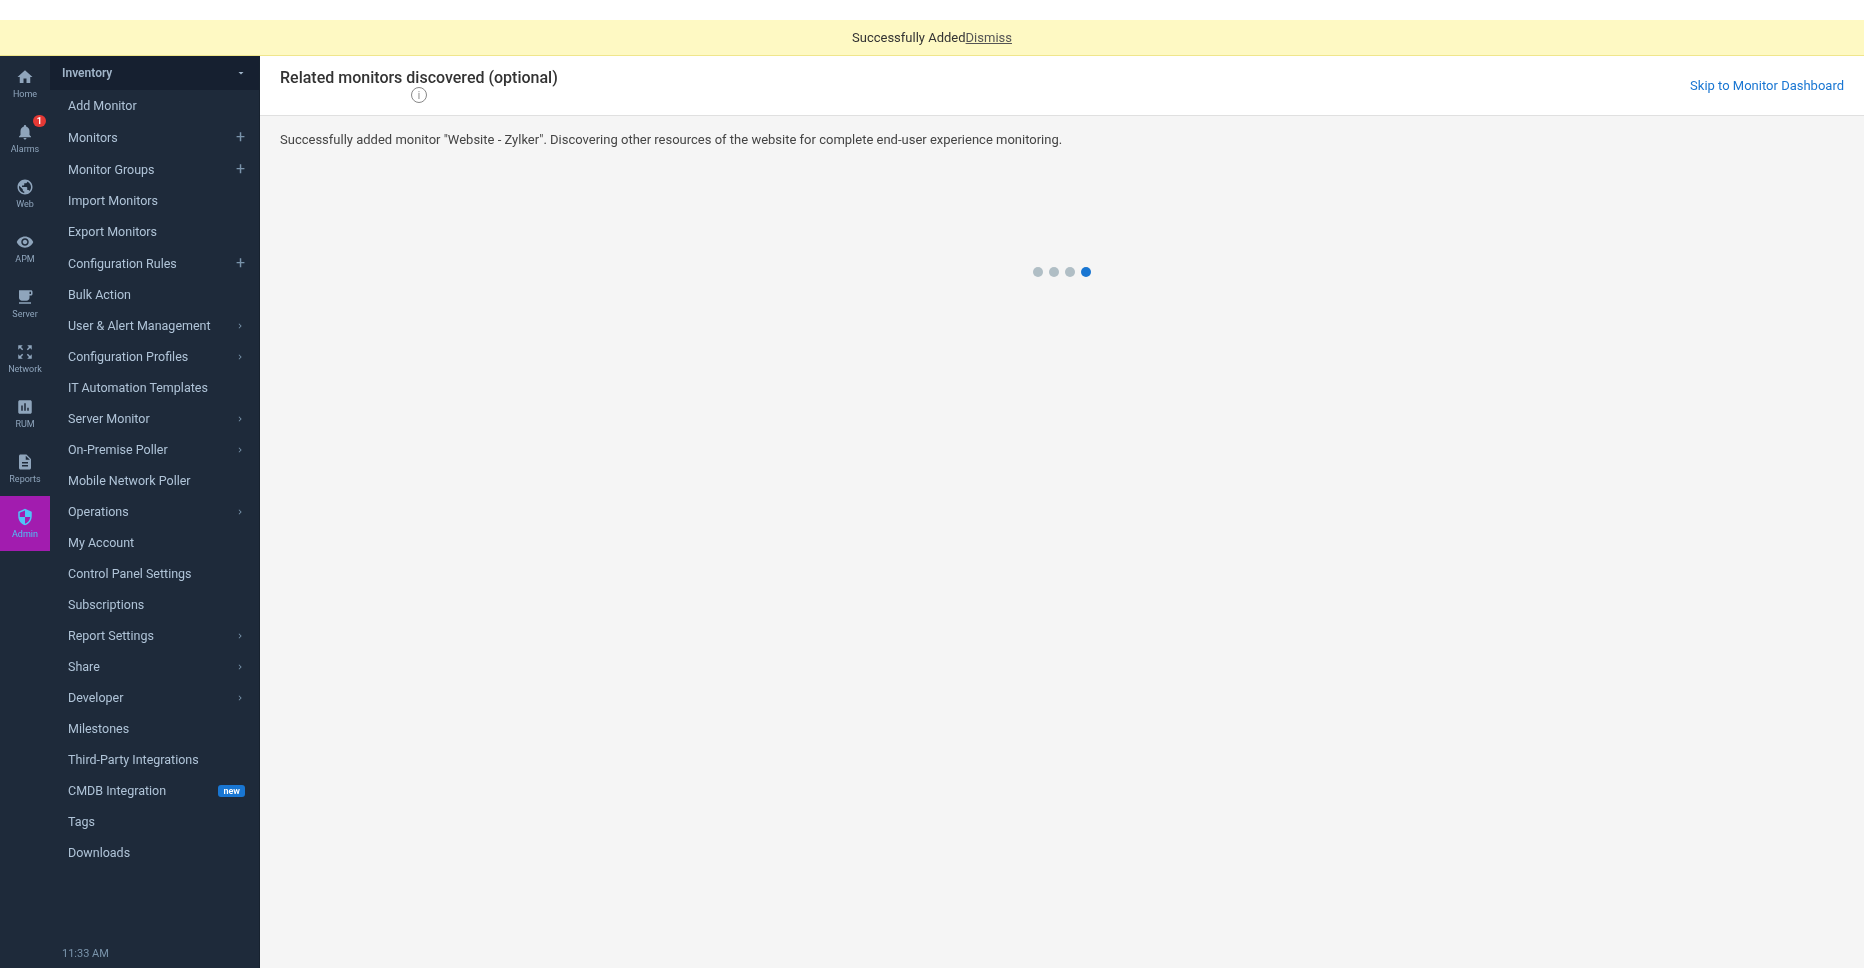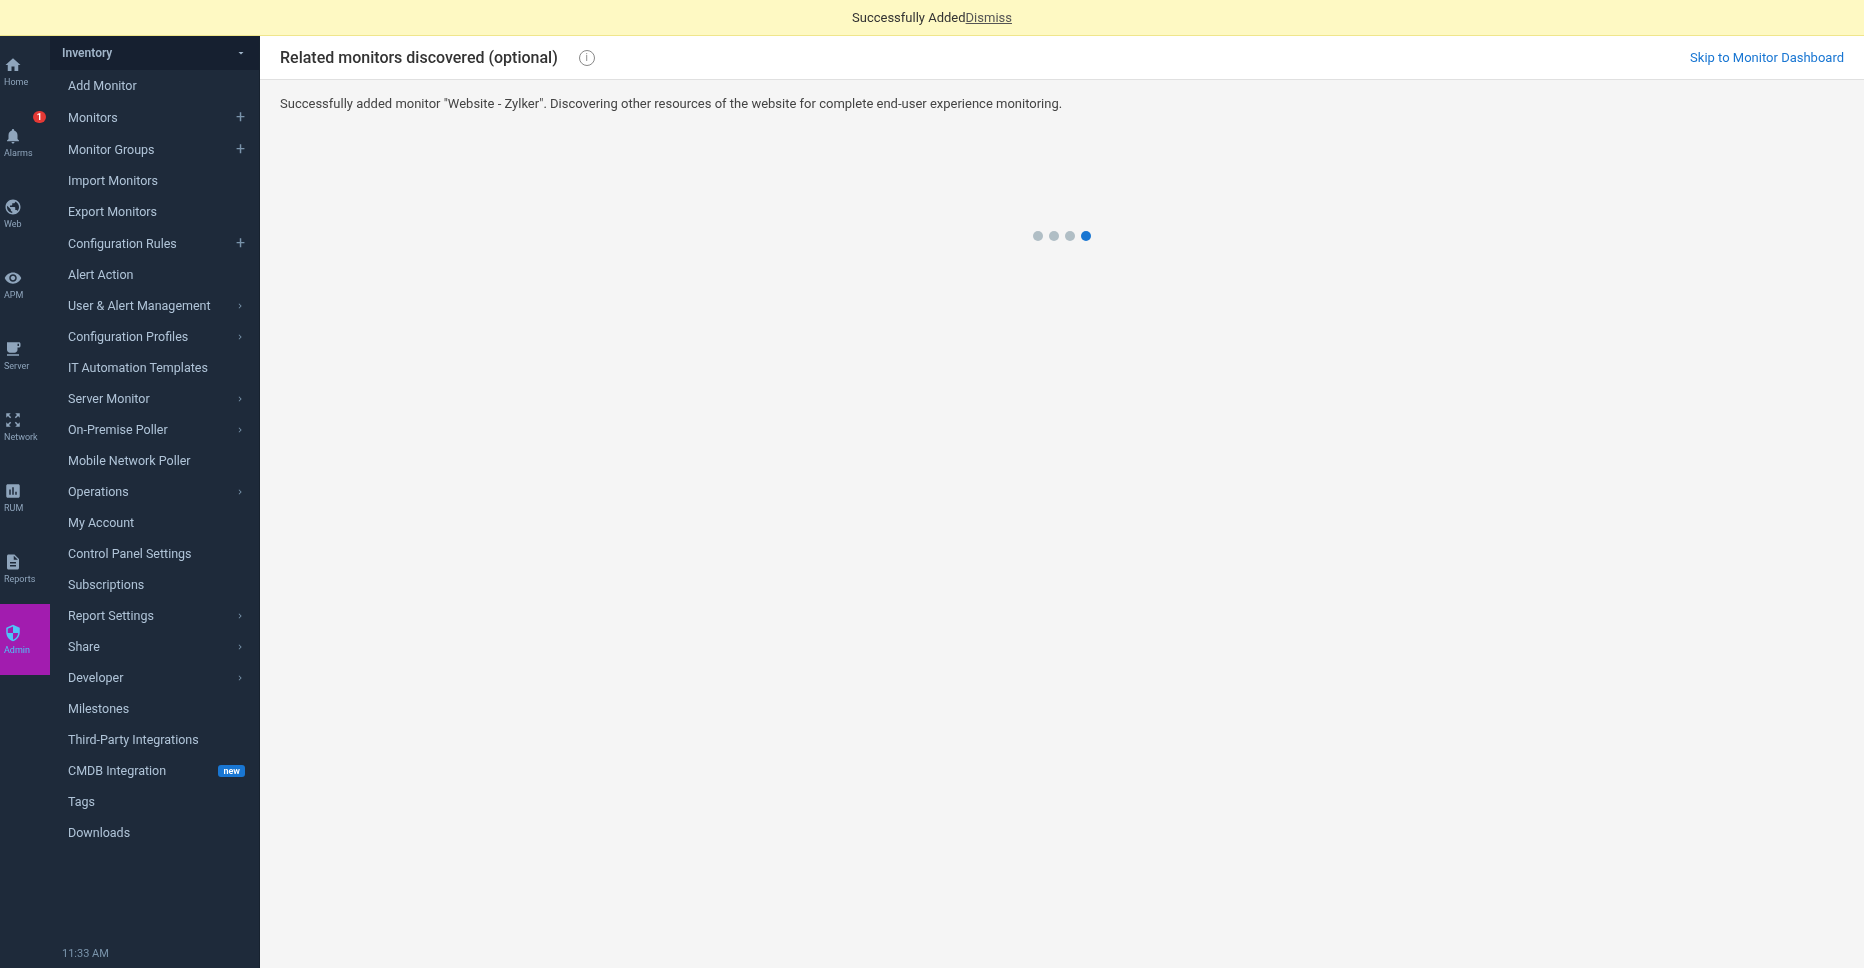--- a/index.html
+++ b/index.html
@@ -10,20 +10,21 @@
       background: #fef9c3;
       text-align: center;
       padding: 8px 16px;
       font-size: 13px;
       color: #333;
       display: flex;
       align-items: center;
       justify-content: center;
       min-height: 36px;
       border-bottom: 1px solid #f0e68c;
+      margin-top: 20px;
     }
     .notification-bar a {
       color: #555;
       text-decoration: underline;
       cursor: pointer;
     }
 
     
     .app-layout {
       display: flex;
@@ -38,22 +39,22 @@
       display: flex;
       flex-direction: column;
       align-items: center;
       padding-top: 0;
       overflow-y: auto;
       flex-shrink: 0;
     }
     .icon-rail-item {
       display: flex;
       flex-direction: column;
-      align-items: flex-start;
-      padding: 20px 4px;
+      align-items: center;
+      padding: 12px 4px;
       cursor: pointer;
       color: #8fa5bc;
       font-size: 9px;
       width: 100%;
       text-align: center;
       gap: 3px;
       position: relative;
     }
     .icon-rail-item.active { background: #a21caf; color: #4fc3f7; }
     .icon-rail-item svg { width: 18px; height: 18px; }
@@ -126,21 +127,22 @@
       border-bottom: 1px solid #e0e0e0;
       padding: 12px 20px;
       display: flex;
       align-items: center;
       justify-content: space-between;
       flex-shrink: 0;
     }
     .content-header-left {
       display: flex;
       align-items: center;
-      gap: 21px;
+      gap: 0;
+      flex-direction: column;
     }
     .content-header h2 {
       font-size: 16px;
       font-weight: 500;
       color: #333;
     }
     .info-icon {
       width: 16px;
       height: 16px;
       border-radius: 50%;
@@ -298,21 +300,21 @@
       <span>Import Monitors</span>
     </div>
     <div class="sidebar-item">
       <span>Export Monitors</span>
     </div>
     <div class="sidebar-item">
       <span>Configuration Rules</span>
       <span class="plus-btn">+</span>
     </div>
     <div class="sidebar-item">
-      <span>Alert Action</span>
+      <span>Bulk Action</span>
     </div>
     <div class="sidebar-item">
       <span>User &amp; Alert Management</span>
       <svg viewBox="0 0 24 24" fill="currentColor" style="width:10px;height:10px;color:#7a94ab;">
           <path d="M10 6L8.59 7.41 13.17 12l-4.58 4.59L10 18l6-6z"></path>
         </svg>
     </div>
     <div class="sidebar-item">
       <span>Configuration Profiles</span>
       <svg viewBox="0 0 24 24" fill="currentColor" style="width:10px;height:10px;color:#7a94ab;">

